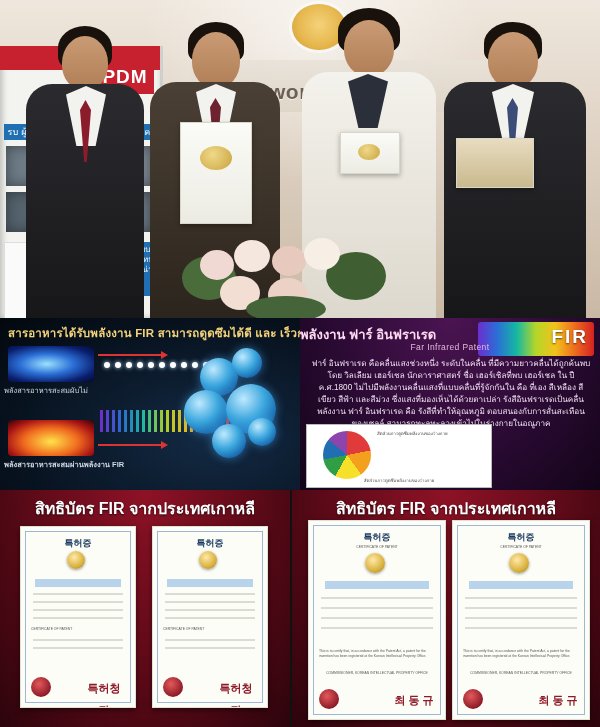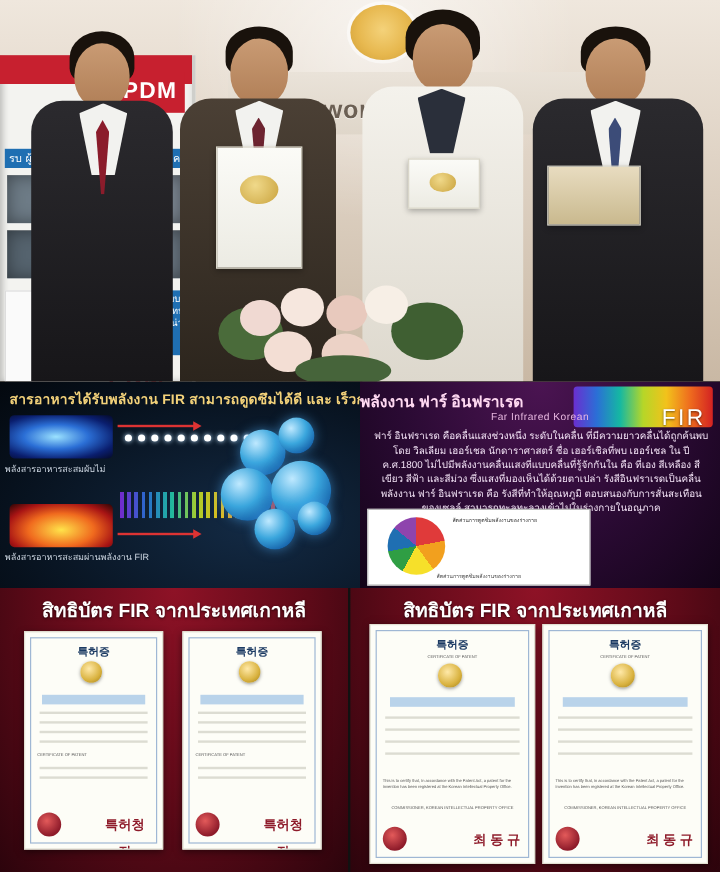--- a/index.html
+++ b/index.html
@@ -148,21 +148,21 @@
     position:absolute; left:8px; width:86px; height:36px;
     border-radius:4px;
   }
   .th1 { top:28px; background: radial-gradient(ellipse at 45% 50%, #9be2ff 0%, #2b6fd6 40%, #0a1e6e 75%, #050a2a 100%); }
   .th2 { top:102px; background: radial-gradient(ellipse at 50% 60%, #ffe34a 0%, #f06a1e 45%, #a81414 75%, #2a0505 100%); }
   .cap {
     position:absolute; left:4px; width:140px; color:#cfd8e3; font-size:7.5px;
     white-space:nowrap;
   }
   .cap1 { top:66px; }
-  .cap2 { top:140px; }
+  .cap2 { top:140px;font-weight:bold; }
   .dots { position:absolute; left:104px; top:42px; width:120px; height:10px; }
   .dots span {
     position:absolute; top:2px; width:6px; height:6px; border-radius:50%;
     background:#fff; box-shadow:0 0 4px #bfe3ff;
   }
   .wavecolor {
     position:absolute; left:100px; top:92px; width:130px; height:22px;
     background: linear-gradient(90deg,#7a2bd6,#2b6fd6,#22c1a4,#b6d628,#f2c21b,#ef6d1e,#d32222);
     -webkit-mask-image: repeating-linear-gradient(90deg, #000 0 3px, transparent 3px 6px);
     mask-image: repeating-linear-gradient(90deg, #000 0 3px, transparent 3px 6px);
@@ -186,21 +186,21 @@
     position:absolute; left:300px; top:0; width:300px; height:172px;
     background: radial-gradient(ellipse at 50% 0%, #4b1452 0%, #2a0a33 55%, #130418 100%);
   }
   .fir-logo {
     position:absolute; right:6px; top:4px; width:116px; height:34px;
     background: linear-gradient(90deg,#6a2fd0,#2b6fd6,#15b8a2,#b6d628,#f2c21b,#ef6d1e,#d32222);
     border-radius:3px;
   }
   .fir-logo span {
     position:absolute; right:6px; top:4px; color:#fff; font-size:19px;
-    font-weight:normal; letter-spacing:2px; text-shadow:0 1px 2px rgba(0,0,0,.6);margin-top:12px;
+    font-weight:bold; letter-spacing:2px; text-shadow:0 1px 2px rgba(0,0,0,.6);
   }
   .r-title {
     position:absolute; left:0; top:6px; width:336px; text-align:left;
     color:#ffd9f2; font-size:13px; font-weight:bold;
   }
   .r-sub {
     position:absolute; left:0; top:24px; width:300px; text-align:center;
     color:#e7b7e0; font-size:8.5px; letter-spacing:.4px;
   }
   .r-body {
@@ -387,21 +387,21 @@
         <i style="left:38px; top:76px; width:34px; height:34px;"></i>
         <i style="left:74px; top:70px; width:28px; height:28px;"></i>
       </div>
     </div>
 
     <div class="band-right">
       <div class="fir-logo">
         <span>FIR</span>
       </div>
       <div class="r-title">พลังงาน ฟาร์ อินฟราเรด</div>
-      <div class="r-sub">Far Infrared Korean</div>
+      <div class="r-sub">Far Infrared Patent</div>
       <div class="r-body">ฟาร์ อินฟราเรด คือคลื่นแสงช่วงหนึ่ง ระดับในคลื่น ที่มีความยาวคลื่นได้ถูกค้นพบโดย วิลเลียม เฮอร์เชล นักดาราศาสตร์ ชื่อ เฮอร์เชิลที่พบ เฮอร์เชล ใน ปี ค.ศ.1800 ไม่ไปมีพลังงานคลื่นแสงที่แบบคลื่นที่รู้จักกันใน คือ ที่เอง สีเหลือง สีเขียว สีฟ้า และสีม่วง ซึ่งแสงที่มองเห็นได้ด้วยตาเปล่า รังสีอินฟราเรดเป็นคลื่นพลังงาน ฟาร์ อินฟราเรด คือ รังสีที่ทำให้อุณหภูมิ ตอบสนองกับการสั่นสะเทือนของเซลล์ สามารถทะลุทะลวงเข้าไปในร่างกายในอณูภาค</div>
     </div>
 
     <div class="piechart">
       <div class="pie"></div>
       <div class="pie-label">สัดส่วนการดูดซึมพลังงานของร่างกาย</div>
       <div class="pie-cap">สัดส่วนการดูดซึมพลังงานของร่างกาย</div>
     </div>
   </div>
 

